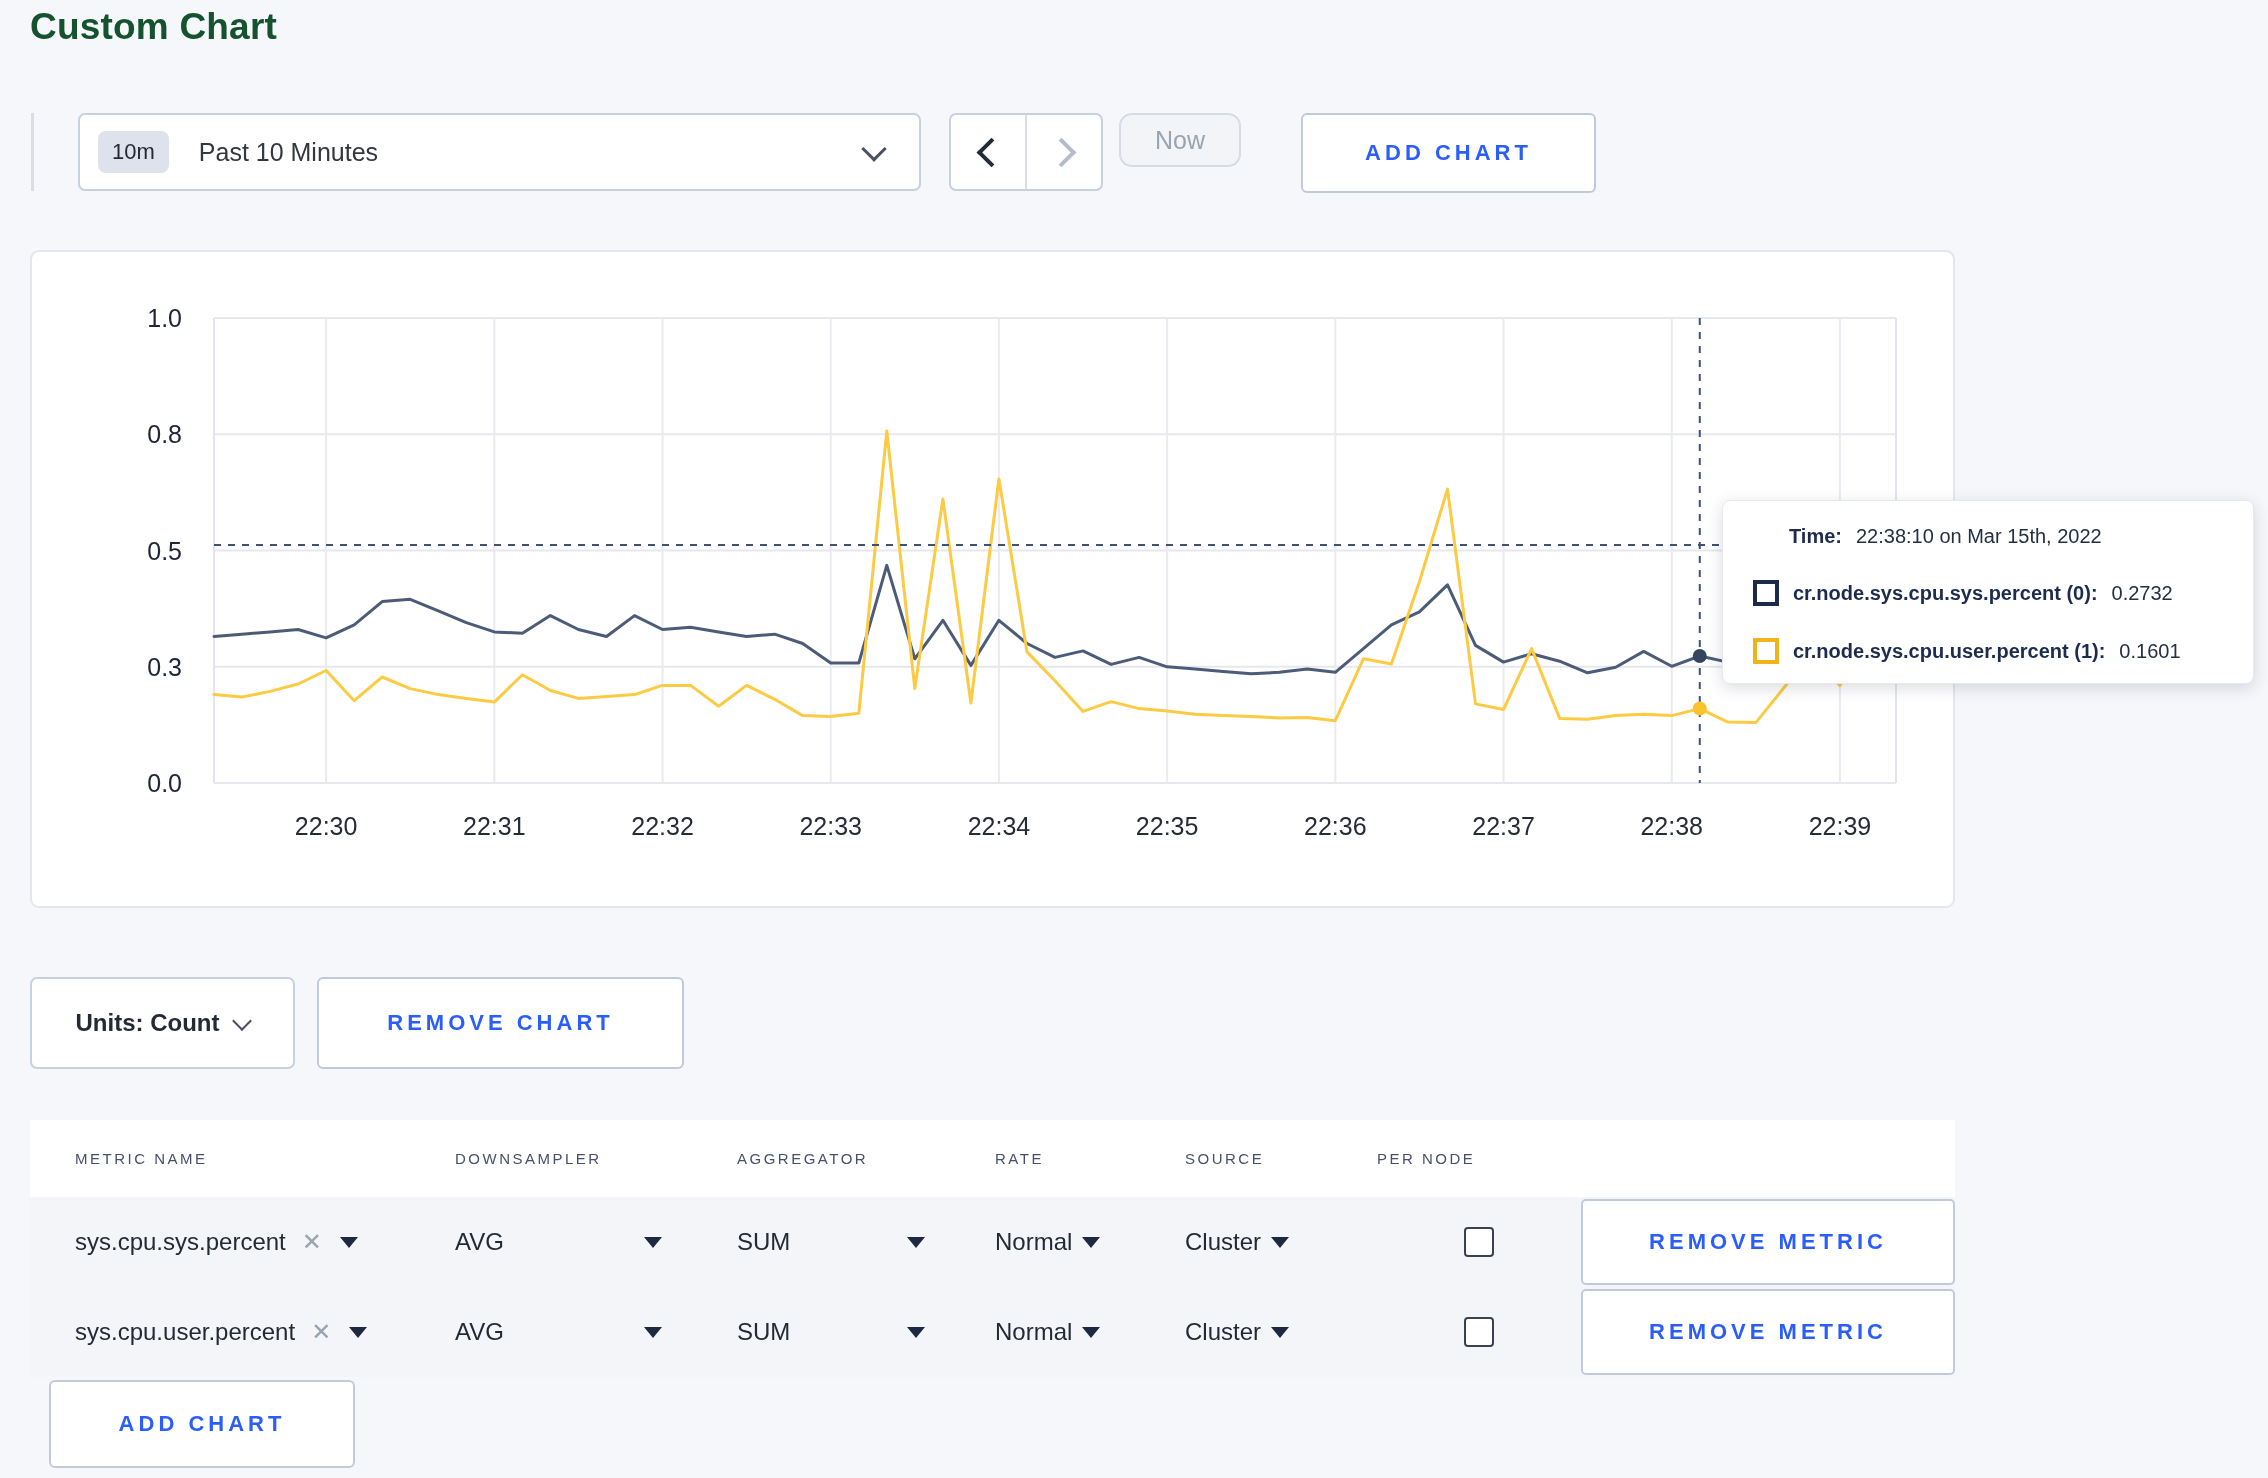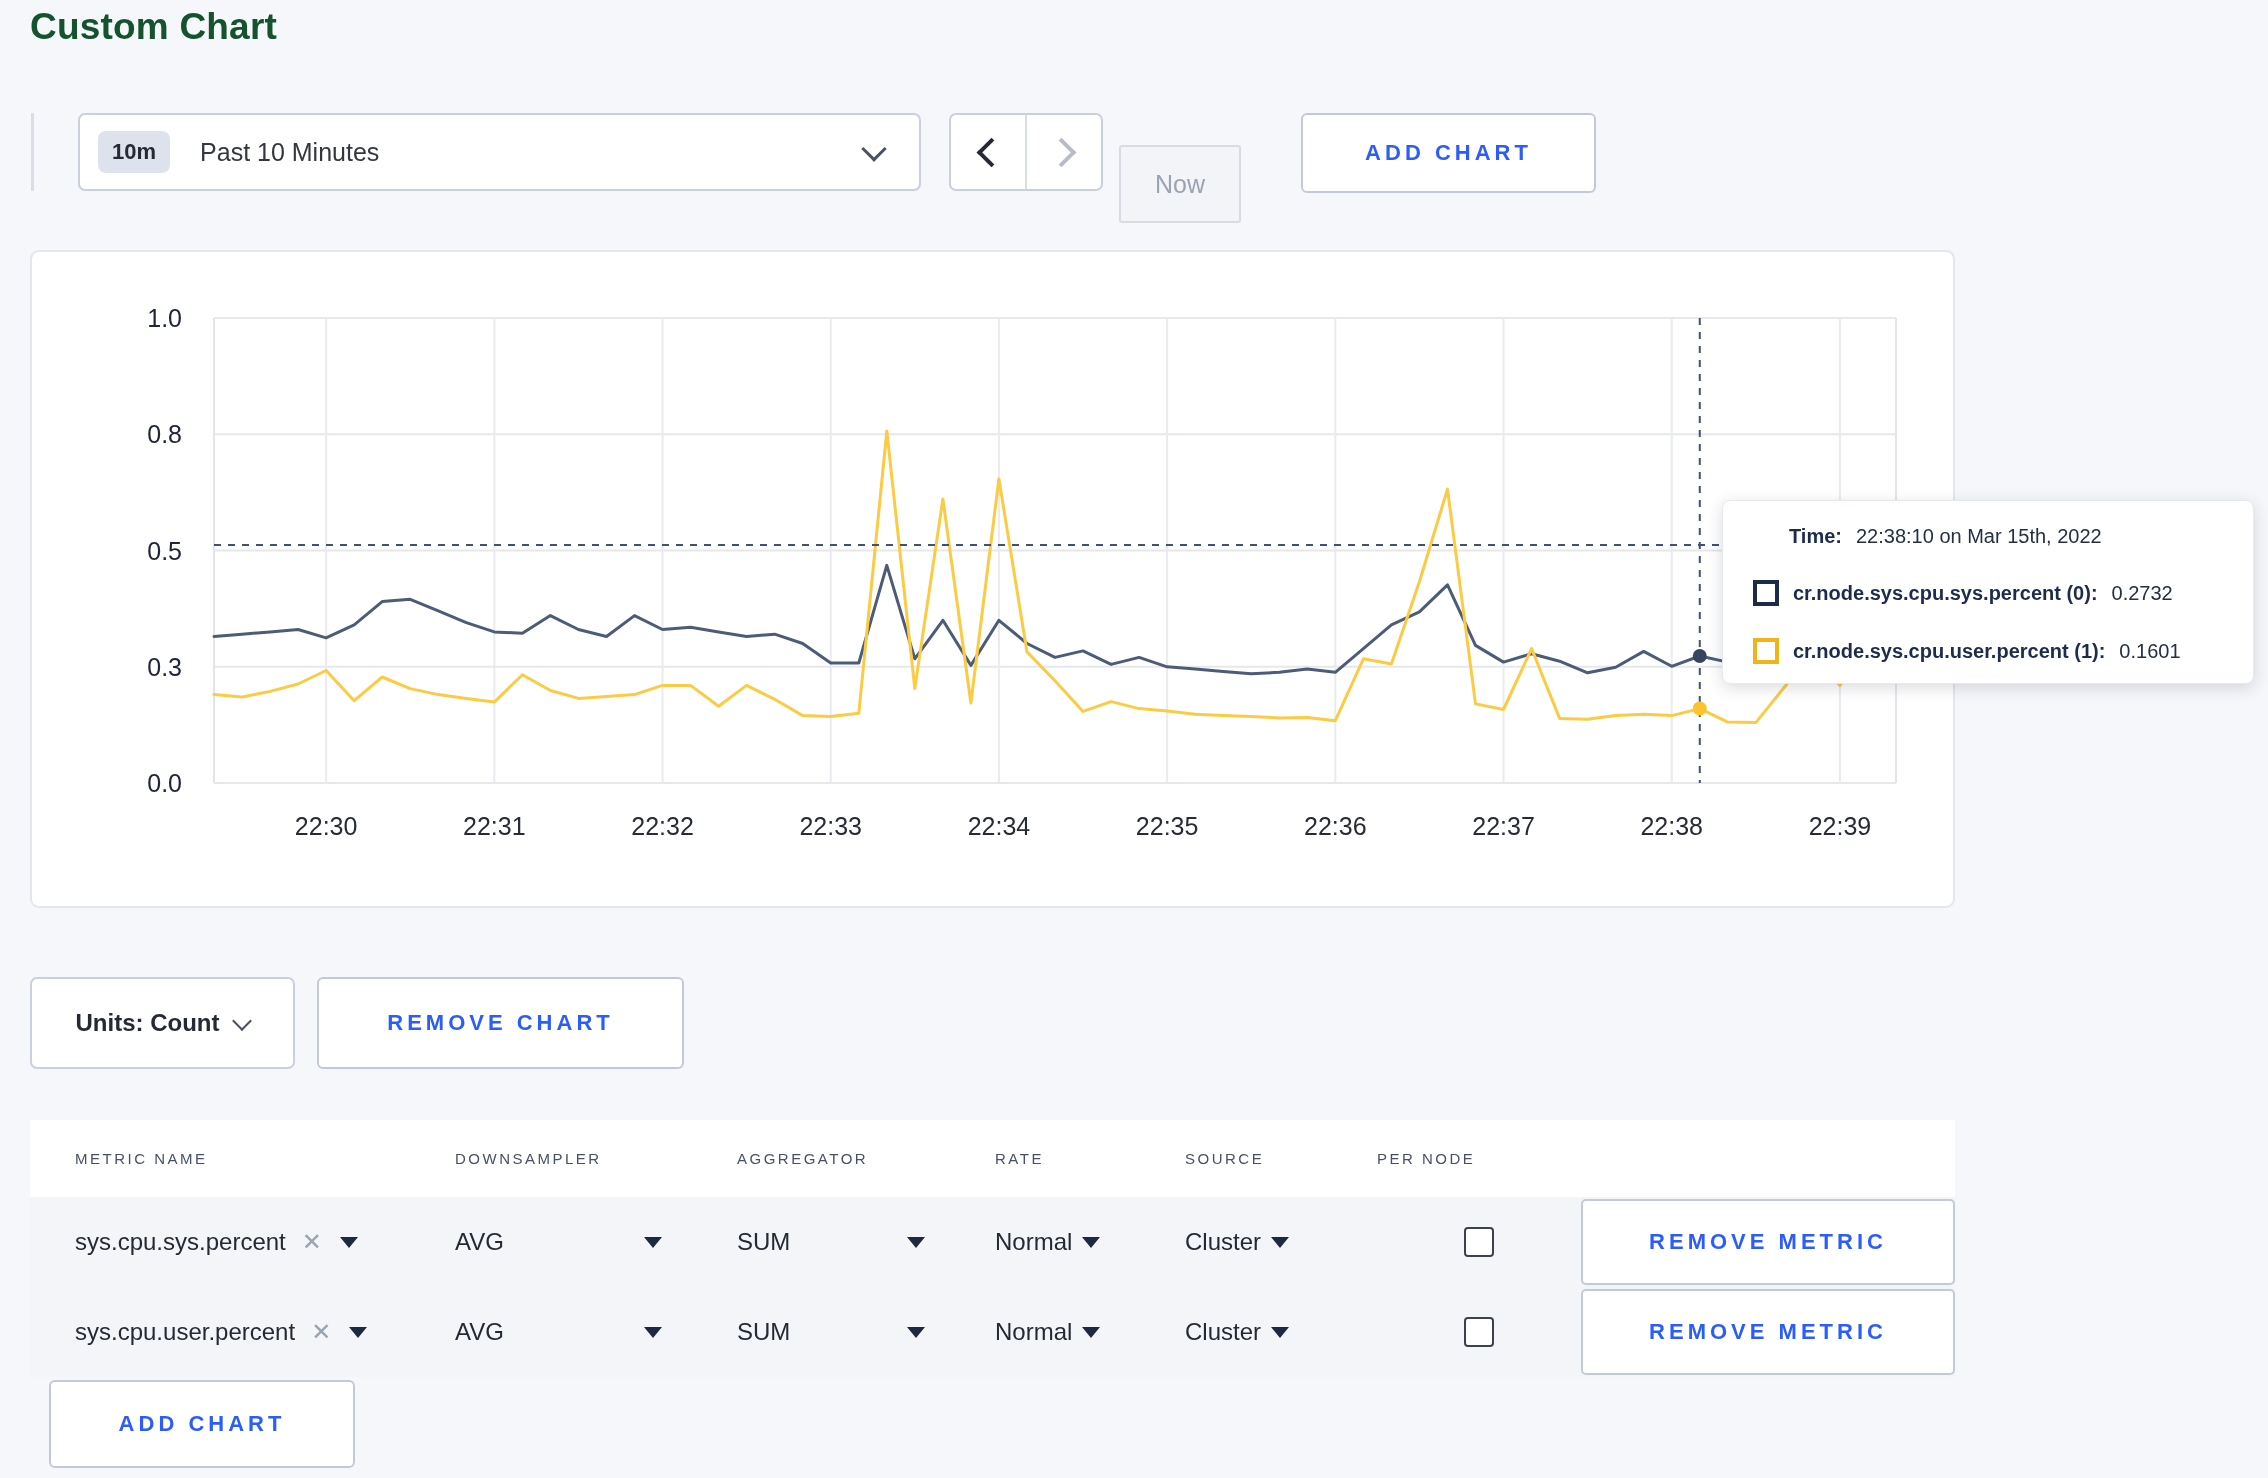--- a/index.html
+++ b/index.html
@@ -6,34 +6,34 @@
   body{font-family:"Liberation Sans",sans-serif;background:#f5f7fa;}
   .page{position:relative;width:2268px;height:1478px;background:#f5f7fa;overflow:hidden;}
 
   .page-title{position:absolute;left:30px;top:6px;font-size:37px;font-weight:600;color:#14532d;letter-spacing:.2px;}
 
   
   .controls{position:absolute;left:31px;top:113px;display:flex;align-items:stretch;height:80px;}
   .ts-divider{width:3px;height:78px;background:#d9dde4;}
   .timescale{margin-left:44px;width:843px;height:78px;background:#fff;border:2px solid #c9d0de;border-radius:7px;
              display:flex;align-items:center;box-sizing:border-box;}
-  .ts-badge{margin-left:18px;background:#dde2ec;border-radius:8px;padding:8px 14px;font-size:22px;font-weight:bold;color:#242a35;}
+  .ts-badge{margin-left:18px;background:#dde2ec;border-radius:8px;padding:8px 14px;font-size:22px;font-weight:normal;color:#242a35;}
   .ts-label{margin-left:30px;font-size:25px;color:#33383f;font-weight:500;}
   .chev{width:15px;height:15px;border-right:3px solid #4a5160;border-bottom:3px solid #4a5160;display:inline-block;}
   .chev.down{transform:rotate(45deg);}
   .ts-chev{margin-left:auto;margin-right:36px;margin-top:-6px;}
   .arrows{margin-left:28px;width:154px;height:78px;background:#fff;border:2px solid #c9d0de;border-radius:7px;
           display:flex;box-sizing:border-box;}
   .arrow-btn{flex:1;display:flex;align-items:center;justify-content:center;}
   .arrow-btn:first-child{border-right:2px solid #d9dde4;}
   .arr{width:17px;height:17px;border-right:4px solid;border-bottom:4px solid;display:inline-block;}
   .arr.left{transform:rotate(135deg);color:#242a35;margin-left:6px;}
   .arr.right{transform:rotate(-45deg);color:#b6bdc9;margin-right:6px;}
-  .now-btn{margin-left:16px;width:122px;height:78px;background:#f2f4f8;border:2px solid #d6dbe4;border-radius:3px;
-           font-size:25px;color:#9aa3b2;display:flex;align-items:center;justify-content:center;box-sizing:border-box;margin-top:32px;}
+  .now-btn{margin-left:16px;width:122px;height:54px;background:#f2f4f8;border:2px solid #d6dbe4;border-radius:13px;
+           font-size:25px;color:#9aa3b2;display:flex;align-items:center;justify-content:center;box-sizing:border-box;}
   .blue-btn{background:#fff;border:2px solid #c2c9da;border-radius:6px;color:#2b5dfa;
             font-size:22px;font-weight:600;letter-spacing:4px;display:flex;align-items:center;justify-content:center;
             box-sizing:border-box;font-family:"Liberation Sans",sans-serif;cursor:pointer;}
   .add-chart{margin-left:60px;width:295px;height:80px;}
 
   
   .chart-card{position:absolute;left:30px;top:250px;width:1925px;height:658px;background:#fff;
               border:2px solid #e3e6ec;border-radius:9px;box-sizing:border-box;}
   .chart-card svg{position:absolute;left:0;top:0;}
 

